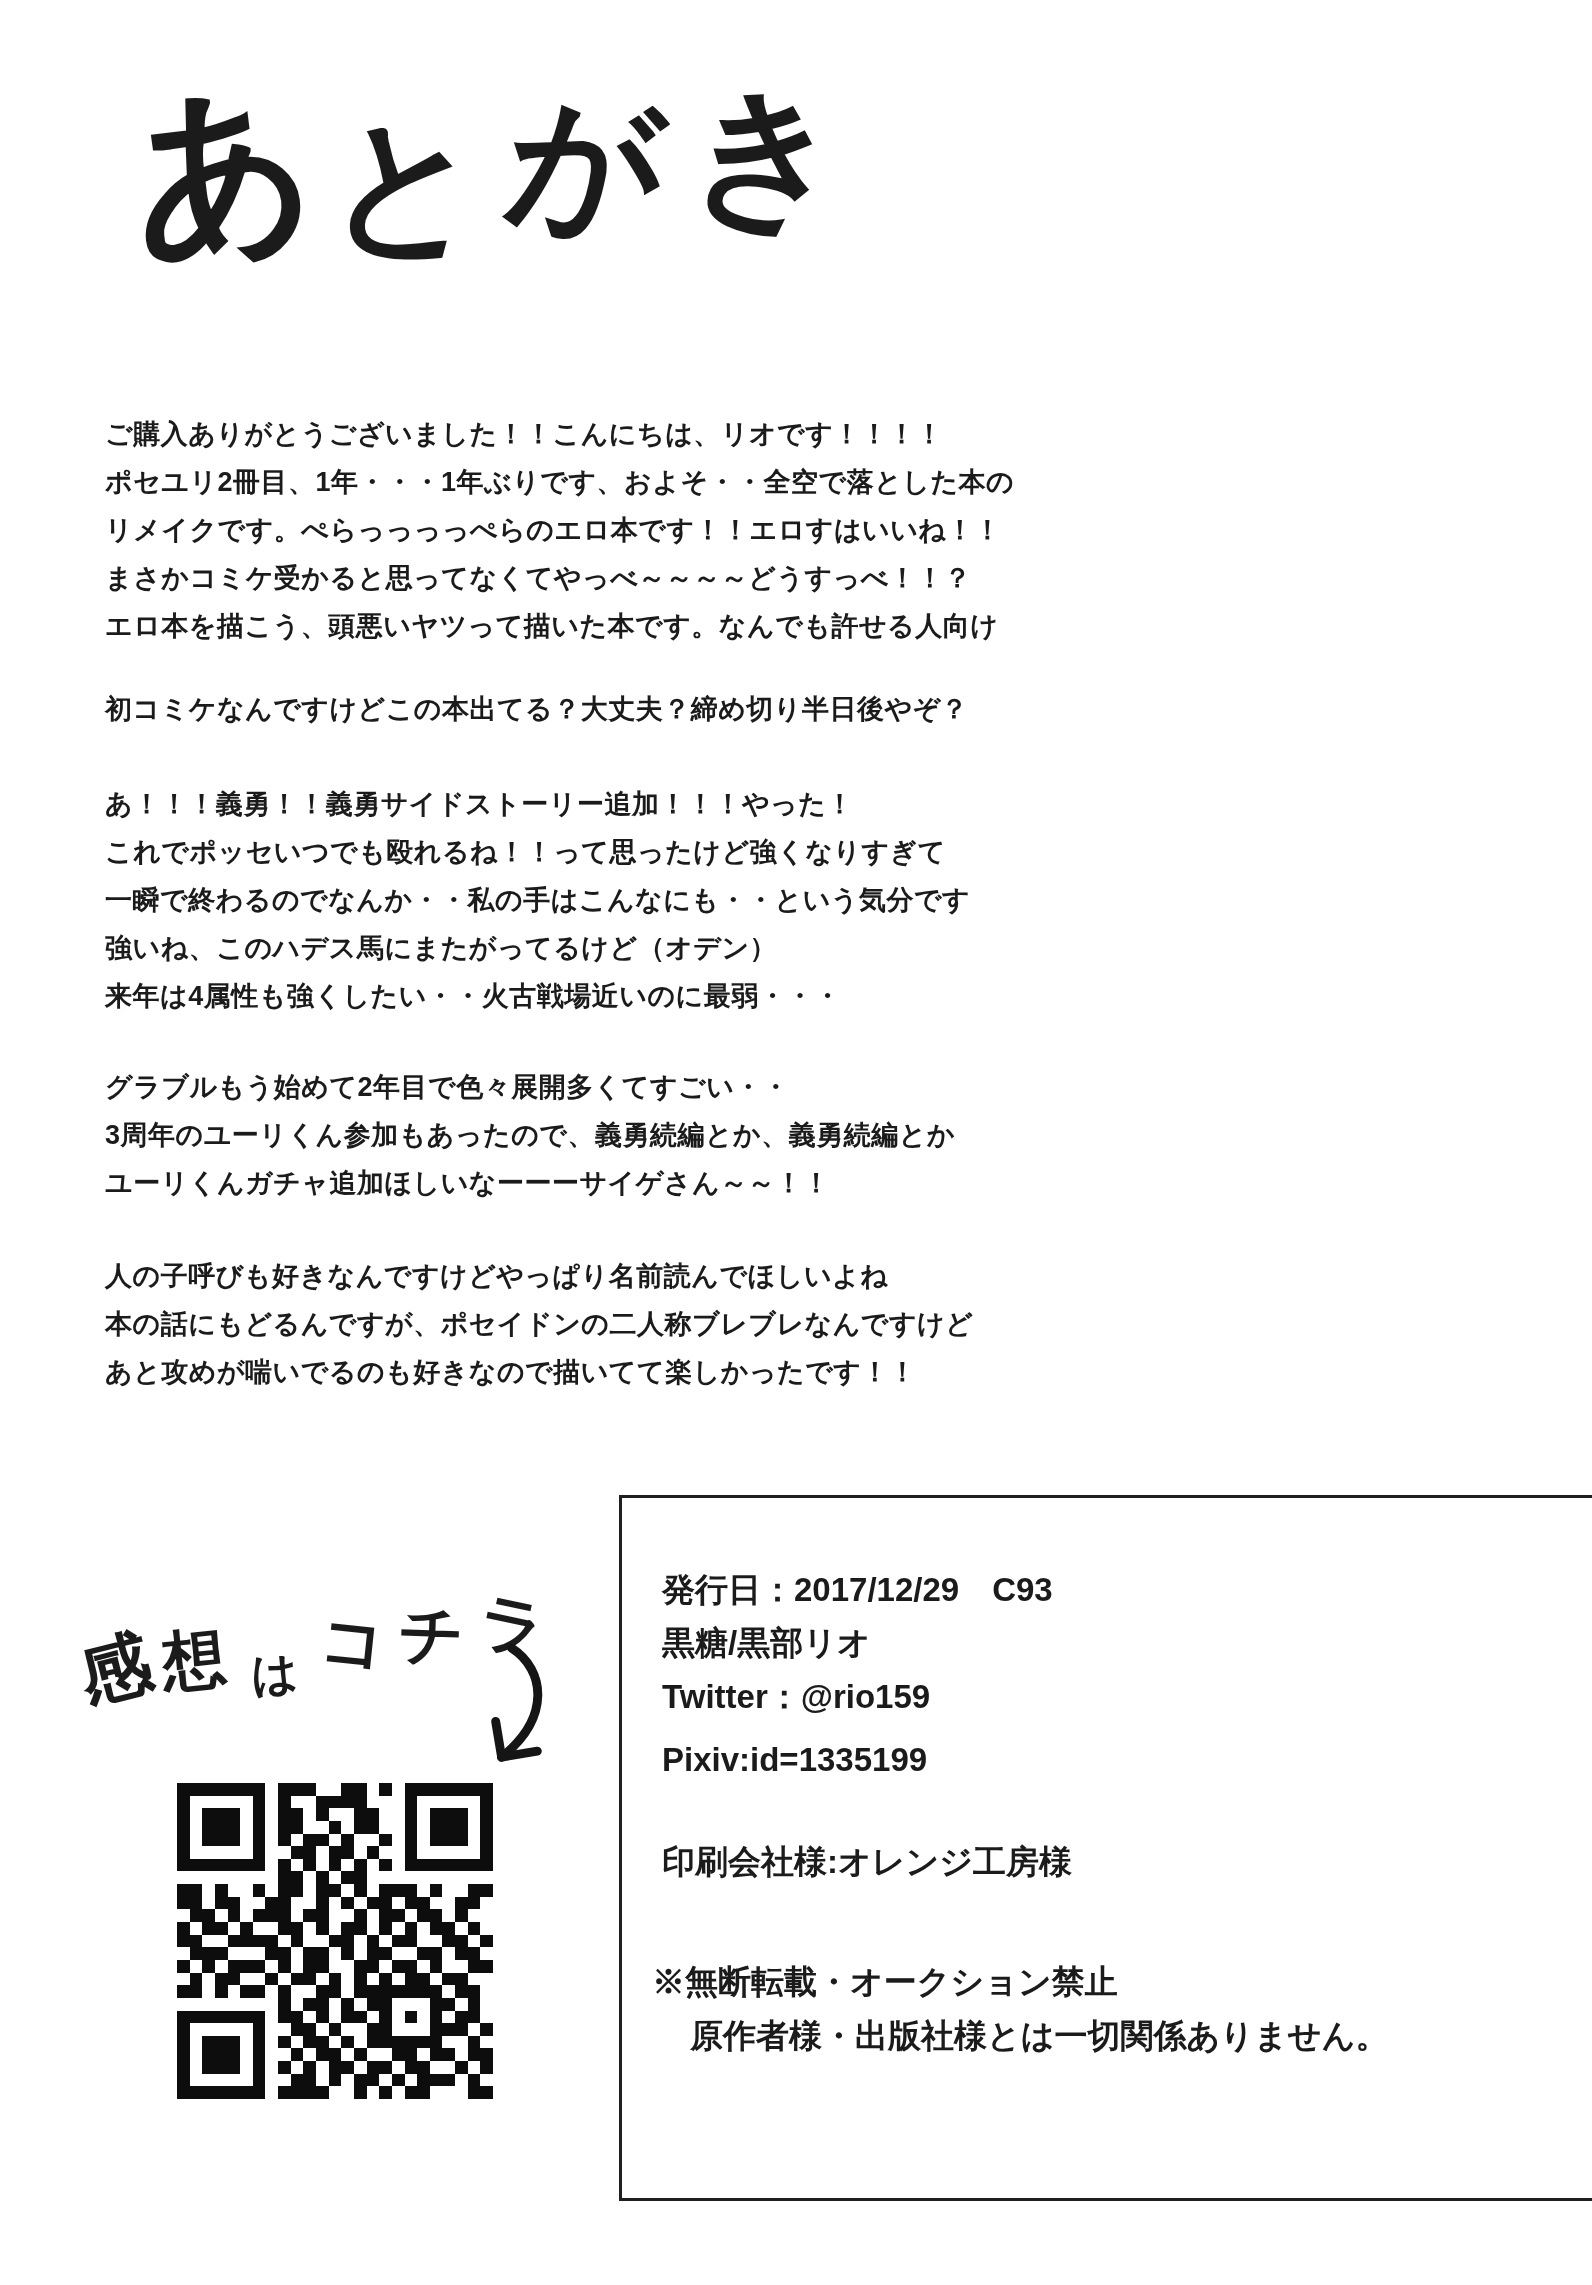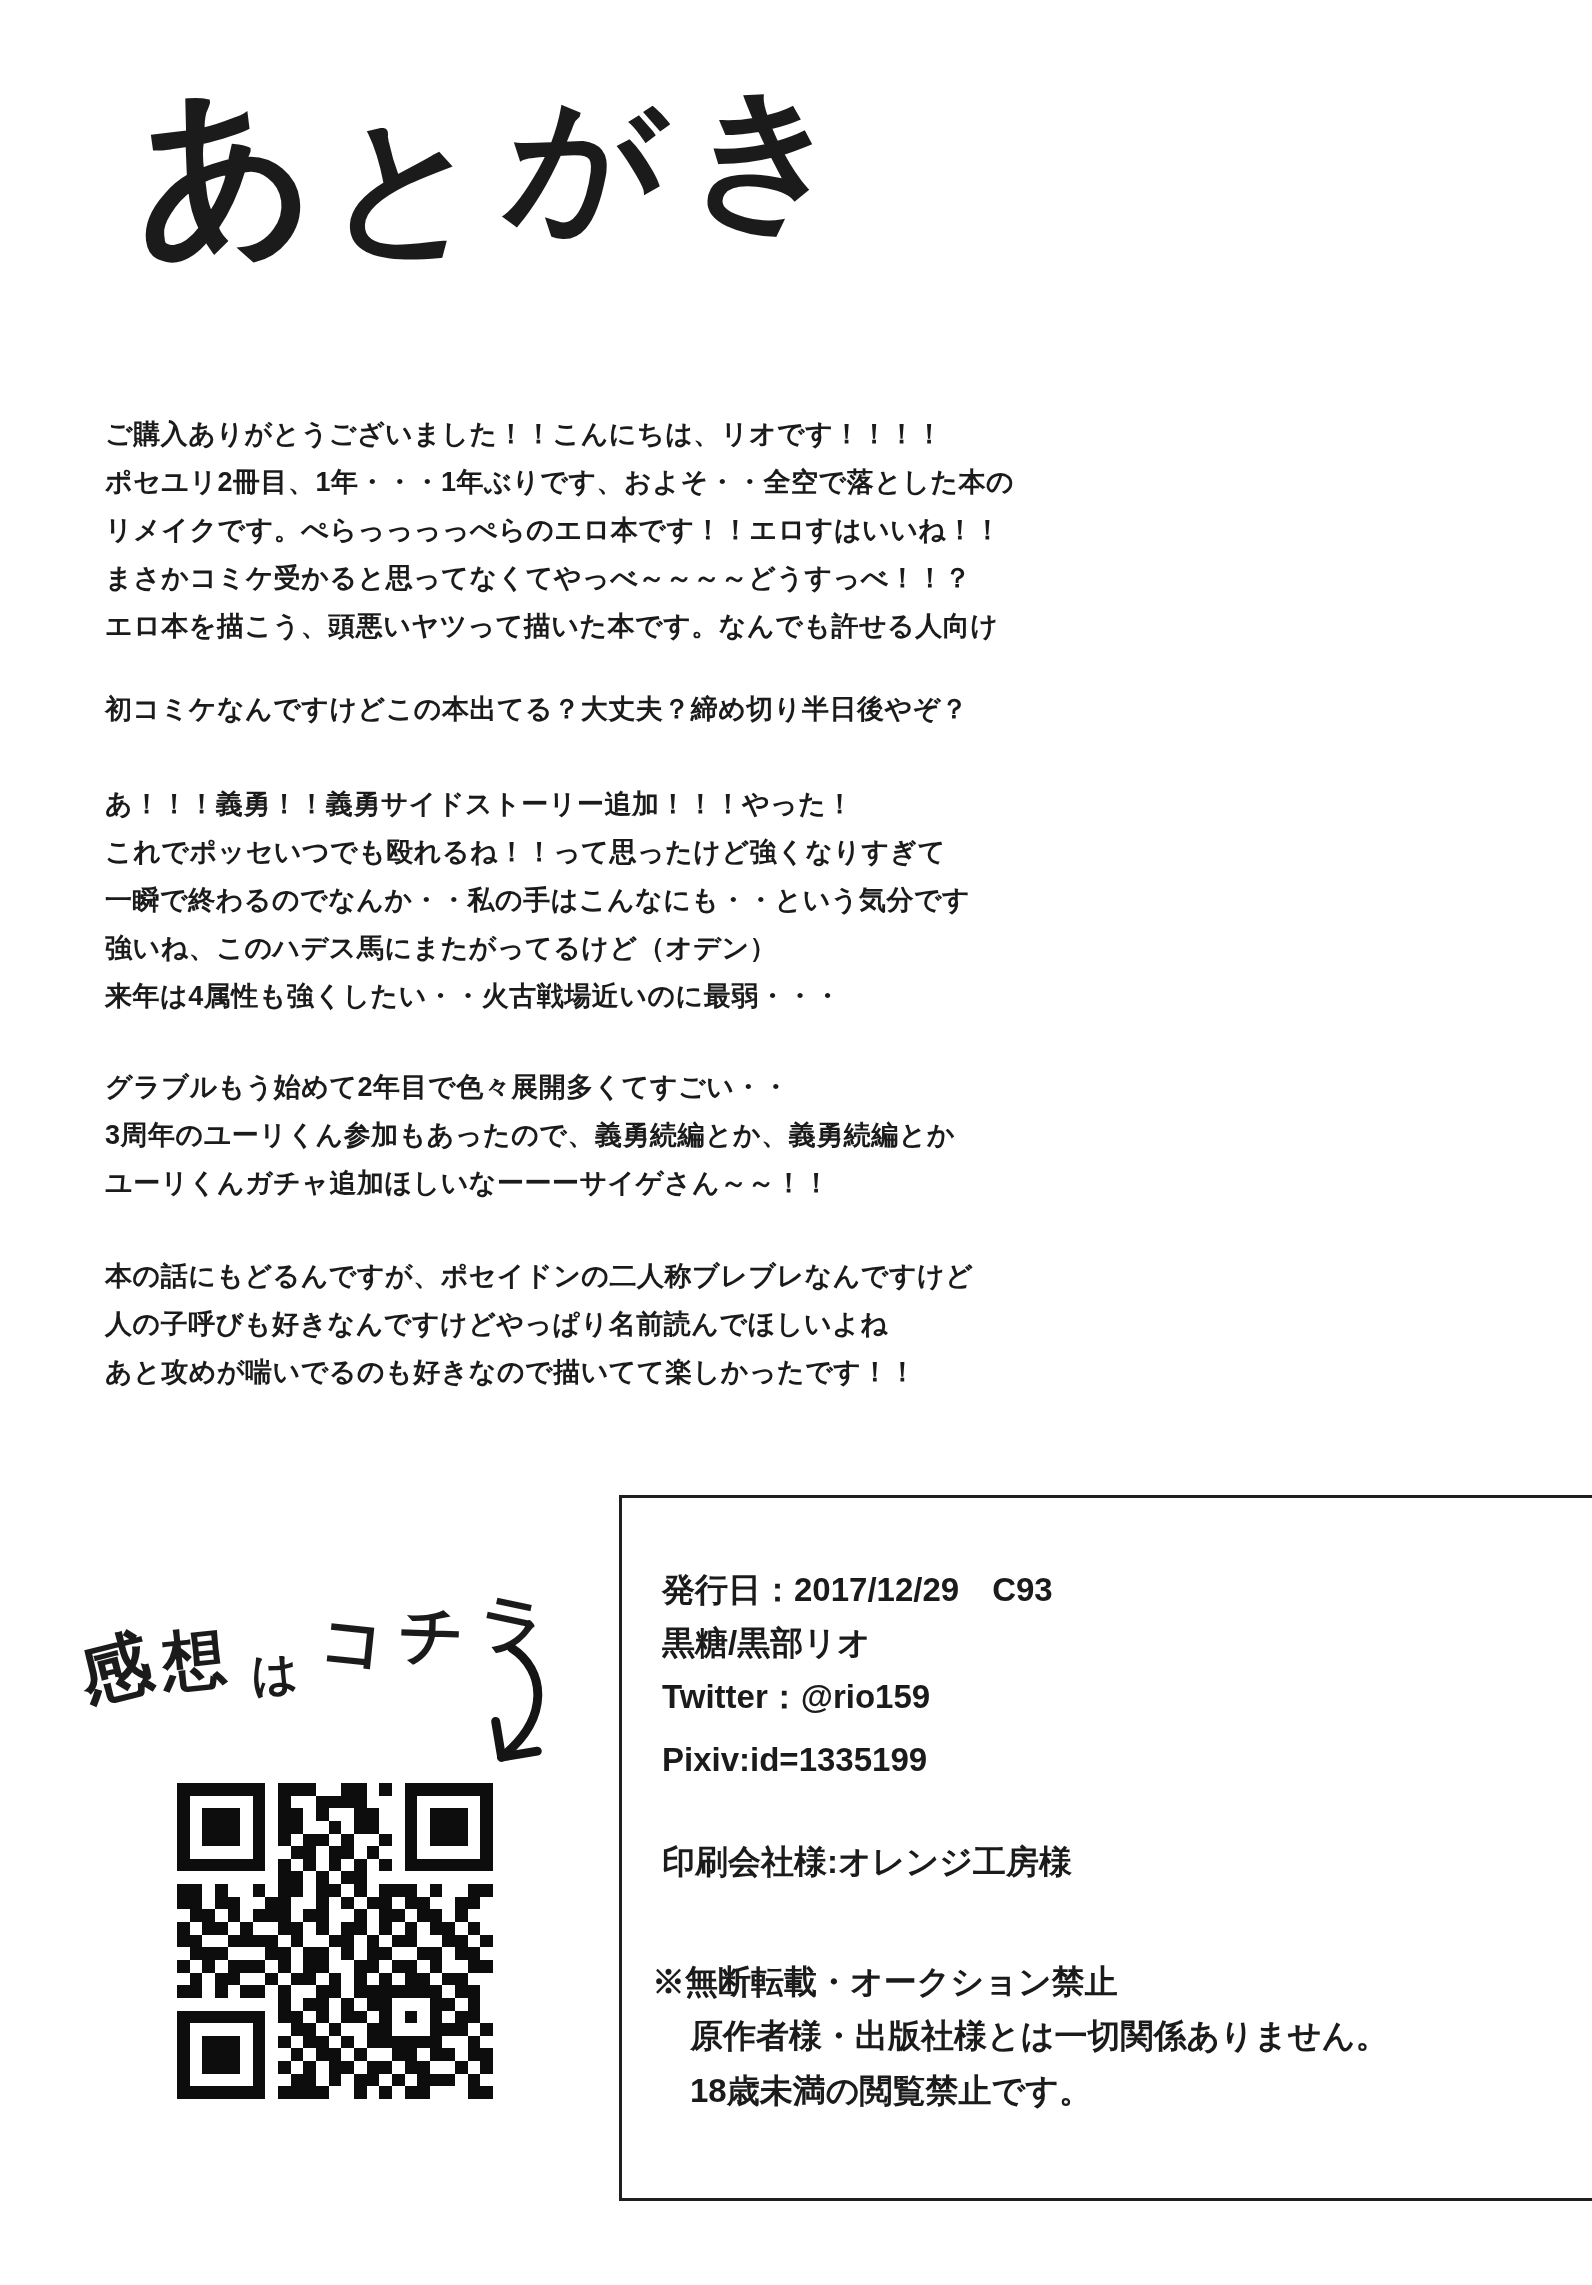--- a/index.html
+++ b/index.html
@@ -82,21 +82,21 @@
 <body>
 
 <div class="page">
 
   <h1 class="title hand"><span>あ</span><span>と</span><span>が</span><span>き</span></h1>
 
   <div class="para p1"><div class="line">ご購入ありがとうございました！！こんにちは、リオです！！！！</div><div class="line">ポセユリ2冊目、1年・・・1年ぶりです、およそ・・全空で落とした本の</div><div class="line">リメイクです。ぺらっっっっぺらのエロ本です！！エロすはいいね！！</div><div class="line">まさかコミケ受かると思ってなくてやっべ～～～～どうすっべ！！？</div><div class="line">エロ本を描こう、頭悪いヤツって描いた本です。なんでも許せる人向け</div></div>
   <div class="para p2"><div class="line">初コミケなんですけどこの本出てる？大丈夫？締め切り半日後やぞ？</div></div>
   <div class="para p3"><div class="line">あ！！！義勇！！義勇サイドストーリー追加！！！やった！</div><div class="line">これでポッセいつでも殴れるね！！って思ったけど強くなりすぎて</div><div class="line">一瞬で終わるのでなんか・・私の手はこんなにも・・という気分です</div><div class="line">強いね、このハデス馬にまたがってるけど（オデン）</div><div class="line">来年は4属性も強くしたい・・火古戦場近いのに最弱・・・</div></div>
   <div class="para p4"><div class="line">グラブルもう始めて2年目で色々展開多くてすごい・・</div><div class="line">3周年のユーリくん参加もあったので、義勇続編とか、義勇続編とか</div><div class="line">ユーリくんガチャ追加ほしいなーーーサイゲさん～～！！</div></div>
-  <div class="para p5"><div class="line">本の話にもどるんですが、ポセイドンの二人称ブレブレなんですけど</div><div class="line">人の子呼びも好きなんですけどやっぱり名前読んでほしいよね</div><div class="line">あと攻めが喘いでるのも好きなので描いてて楽しかったです！！</div></div>
+  <div class="para p5"><div class="line">人の子呼びも好きなんですけどやっぱり名前読んでほしいよね</div><div class="line">本の話にもどるんですが、ポセイドンの二人称ブレブレなんですけど</div><div class="line">あと攻めが喘いでるのも好きなので描いてて楽しかったです！！</div></div>
 
   <div class="note hand"><span>感</span><span>想</span><span>は</span><span>コ</span><span>チ</span><span>ラ</span></div>
 
   <svg class="arrow" width="109" height="149" viewBox="0 0 110 150">
     <path d="M52 8 C 86 30, 92 78, 42 118" fill="none" stroke="#151515" stroke-width="9" stroke-linecap="round"></path>
     <path d="M42 118 L 36 82" fill="none" stroke="#151515" stroke-width="9" stroke-linecap="round"></path>
     <path d="M42 118 L 78 112" fill="none" stroke="#151515" stroke-width="9" stroke-linecap="round"></path>
   </svg>
 
   <div class="qr">
@@ -728,17 +728,16 @@
     </div>
 
   <div class="colophon">
     <div class="c-line c-publish">発行日：2017/12/29　C93</div>
     <div class="c-line c-author">黒糖/黒部リオ</div>
     <div class="c-line c-twitter">Twitter：@rio159</div>
     <div class="c-line c-pixiv">Pixiv:id=1335199</div>
     <div class="c-line c-printer">印刷会社様:オレンジ工房様</div>
     <div class="c-line c-notice1">※無断転載・オークション禁止</div>
     <div class="c-line c-notice2">原作者様・出版社様とは一切関係ありません。</div>
-    <div class="c-line c-notice3">18歳未満の閲覧禁止です。</div>
   </div>
 
 </div>
 
 
 </body></html>

